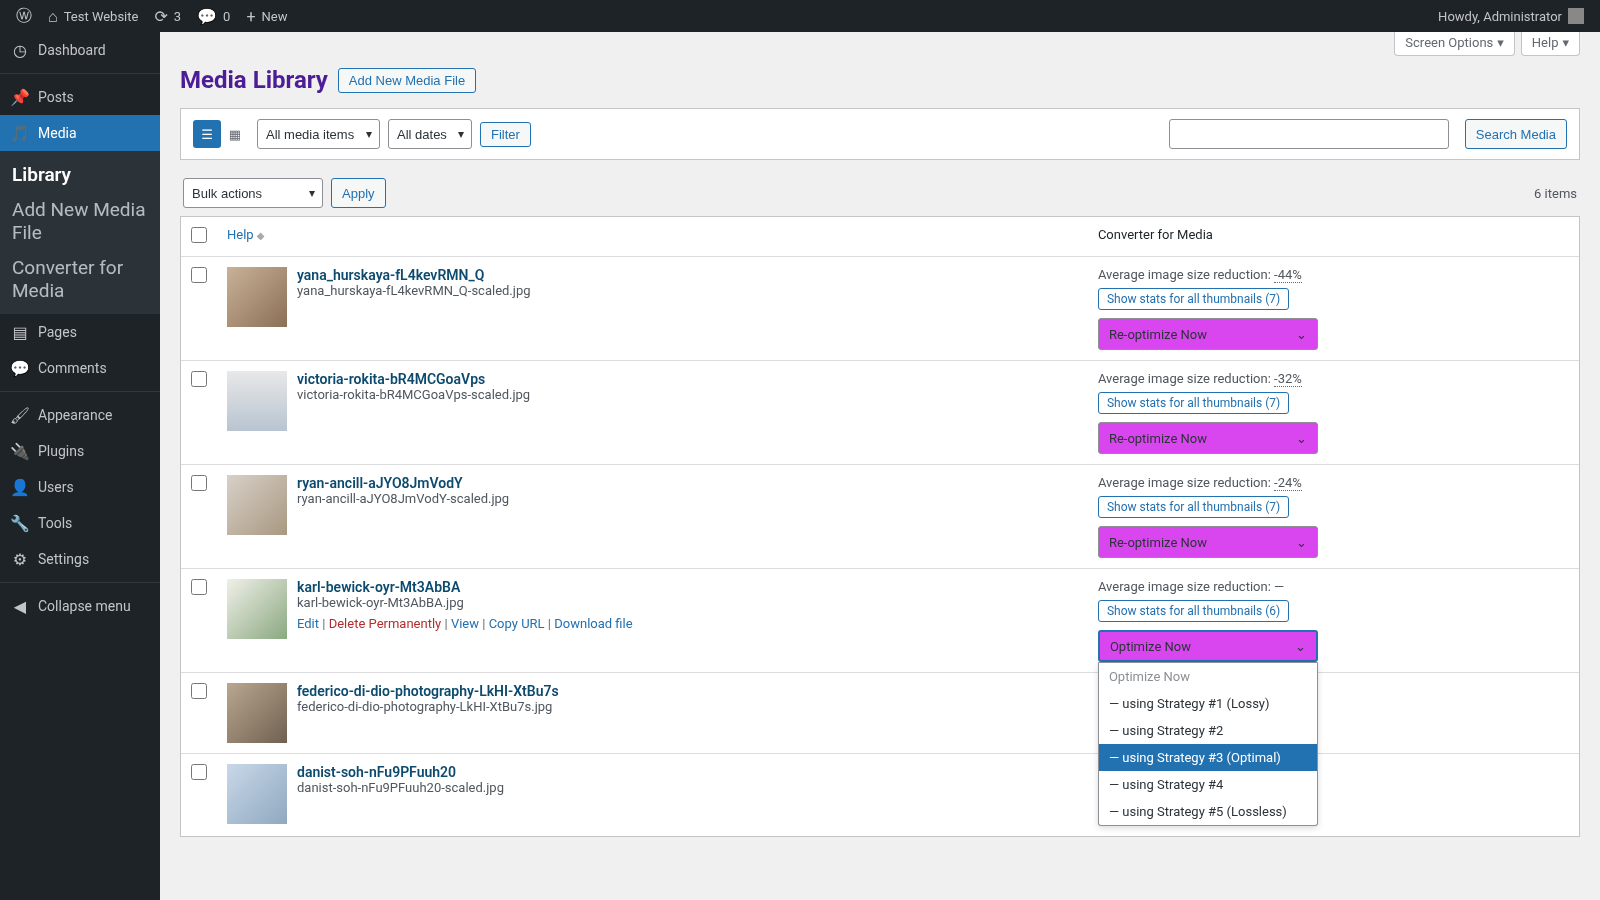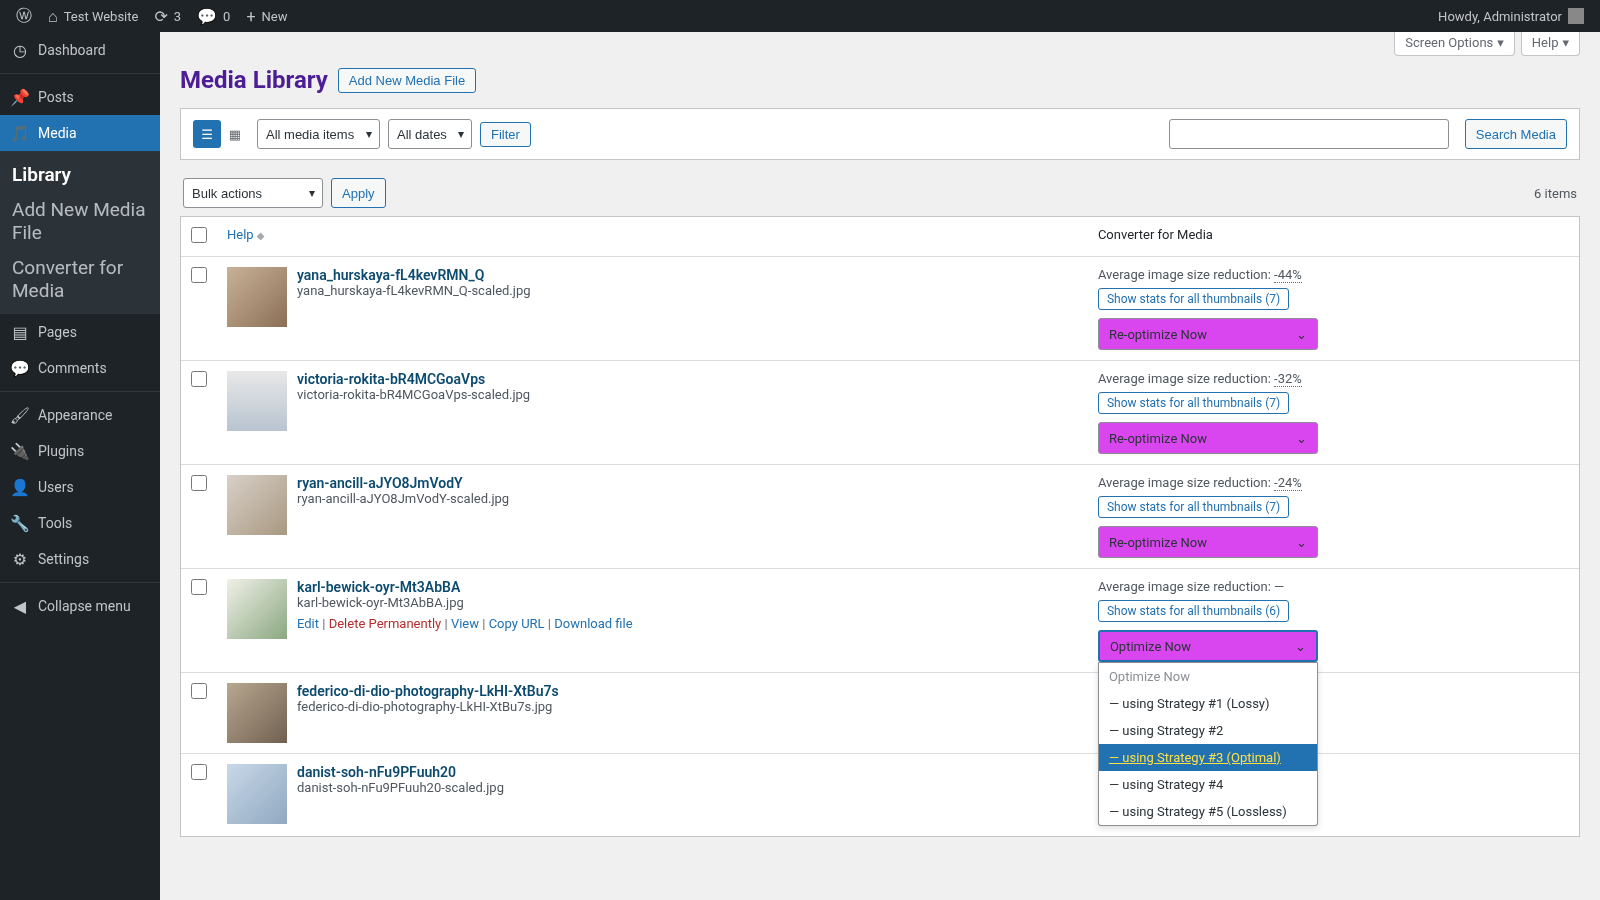--- a/index.html
+++ b/index.html
@@ -51,21 +51,21 @@
 .row-actions .sep { color: #646970; }
 .reduction { color: #50575e; margin-bottom: 6px; }
 .reduction .val { border-bottom: 1px dotted #646970; text-align: right; }
 .btn-outline-sm { border: 1px solid #2271b1; color: #2271b1; background: #fff; padding: 3px 8px; border-radius: 3px; cursor: pointer; font-size: 12px; display: inline-block; }
 .opt-select-wrap { position: relative; margin-top: 8px; width: 220px; }
 .opt-select { border: 1px solid #8c8f94; border-radius: 3px; height: 32px; display: flex; align-items: center; padding: 0 10px; justify-content: space-between; cursor: pointer; background: #d946ef; color: #2c3338; }
 .opt-select.focused { border: 2px solid #2271b1; }
 .opt-dropdown { position: absolute; top: 100%; left: 0; right: 0; background: #fff; border: 1px solid #8c8f94; border-radius: 0 0 3px 3px; z-index: 100; box-shadow: 0 2px 6px rgba(0,0,0,0.15); }
 .opt-option { padding: 6px 10px; cursor: pointer; color: #2c3338; }
 .opt-option.disabled { color: #8c8f94; }
-.opt-option.highlight { background: #2271b1; color: #fde047; text-decoration: underline; }
+.opt-option.highlight { background: #2271b1; color: #ffffff; }
 input[type=checkbox] { width: 16px; height: 16px; border: 1px solid #8c8f94; border-radius: 3px; }
 .sortable-ind { color: #a7aaad; font-size: 10px; margin-left: 3px; }
 .thumb1 { background: linear-gradient(135deg,#c9b299,#8a6f55); }
 .thumb2 { background: linear-gradient(180deg,#e8e8e8,#b8c4d0); }
 .thumb3 { background: linear-gradient(135deg,#d8d0c8,#a89880); }
 .thumb4 { background: linear-gradient(135deg,#f0f0e8,#8aa880); }
 .thumb5 { background: linear-gradient(135deg,#b8a890,#706050); }
 .thumb6 { background: linear-gradient(135deg,#c8d8e8,#90a8c0); }
 </style>
 </head>

